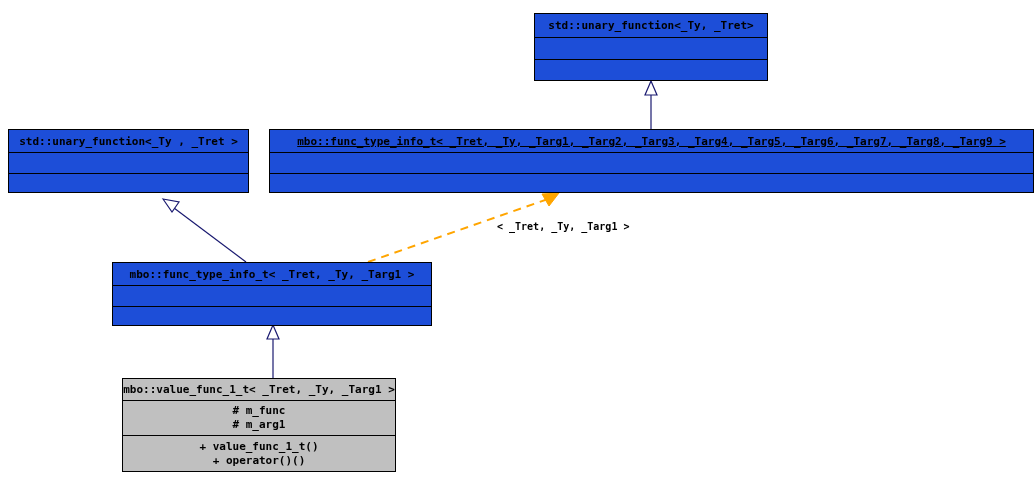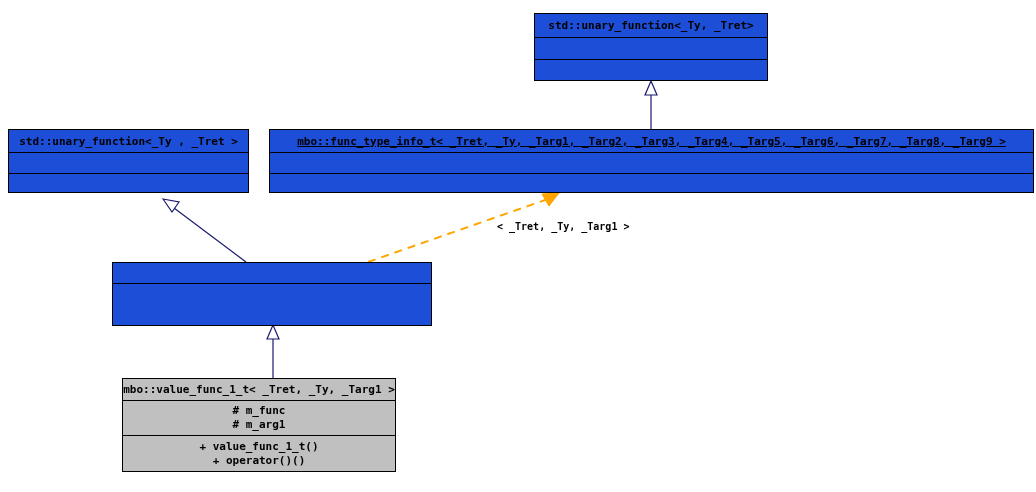--- a/index.html
+++ b/index.html
@@ -112,20 +112,21 @@
     <div class="uml-row uml-compartment last" style="height:18px;"></div>
   </div>
 
   <div class="uml-class" style="left:269px; top:129px; width:765px; height:64px;text-decoration:underline;">
     <div class="uml-row uml-title" style="height:23px;">mbo::func_type_info_t&lt; _Tret, _Ty, _Targ1, _Targ2, _Targ3, _Targ4, _Targ5, _Targ6, _Targ7, _Targ8, _Targ9 &gt;</div>
     <div class="uml-row uml-compartment" style="height:21px;"></div>
     <div class="uml-row uml-compartment last" style="height:18px;"></div>
   </div>
 
   <div class="uml-class" style="left:112px; top:262px; width:320px; height:64px;">
+    <div class="uml-row uml-title" style="height:23px;">mbo::func_type_info_t&lt; _Tret, _Ty, _Targ1 &gt;</div>
     <div class="uml-row uml-compartment" style="height:21px;"></div>
     <div class="uml-row uml-compartment last" style="height:18px;"></div>
   </div>
 
   <div class="uml-class filled" style="left:122px; top:378px; width:274px; height:94px;">
     <div class="uml-row uml-title" style="height:22px;">mbo::value_func_1_t&lt; _Tret, _Ty, _Targ1 &gt;</div>
     <div class="uml-row uml-compartment" style="height:35px;">
       <div class="uml-member"># m_func</div>
       <div class="uml-member"># m_arg1</div>
     </div>

